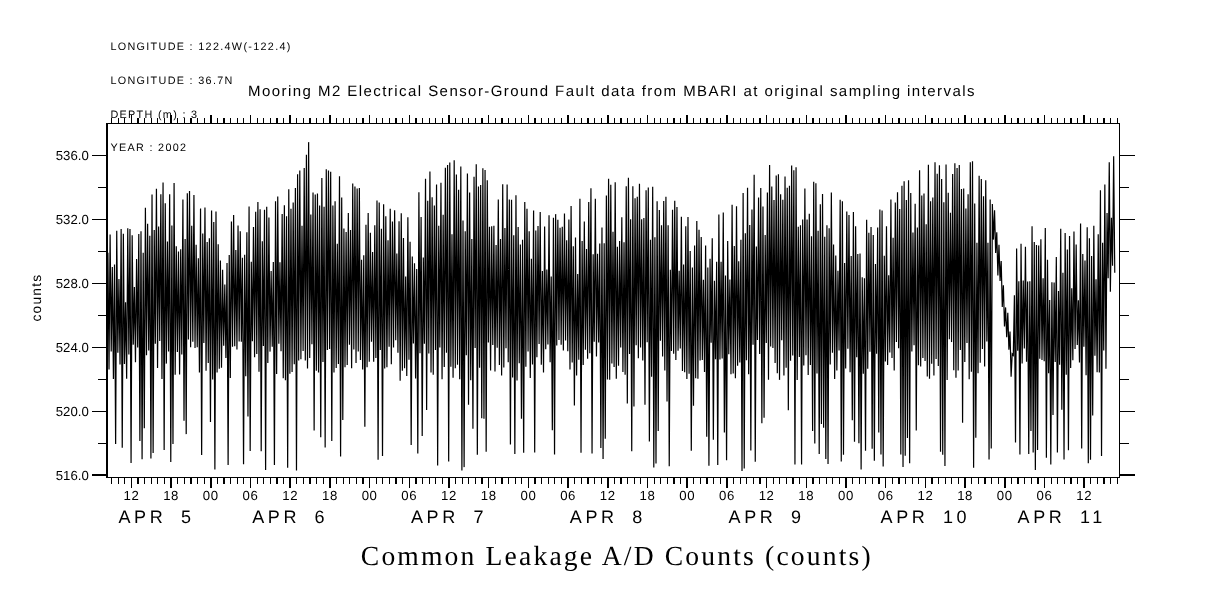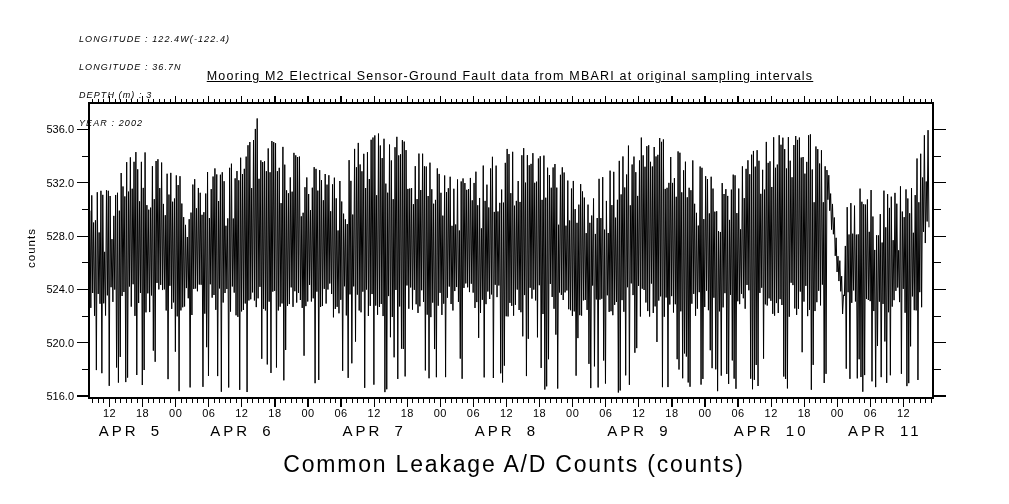--- a/index.html
+++ b/index.html
@@ -1,34 +1,34 @@
 <!DOCTYPE html>
 <html><head>
 <meta charset="utf-8">
 <style>
   html,body{margin:0;padding:0;background:#ffffff;}
   #canvas{
     position:relative;width:1009px;height:504px;background:#ffffff;overflow:hidden;
     font-family:"Liberation Sans",sans-serif;color:#000;
   }
   #meta-block{
-    position:absolute;left:79px;top:16px;font-size:9px;line-height:9.4px;
-    letter-spacing:1.1px;white-space:pre;font-style:italic;
+    position:absolute;left:92px;top:16px;font-size:9px;line-height:9.4px;
+    letter-spacing:1.1px;white-space:pre;
   }
   #chart-title{
     position:absolute;left:510px;top:69px;transform:translateX(-50%);
-    font-size:12.5px;letter-spacing:1.2px;white-space:nowrap;text-decoration:underline;
+    font-size:12.5px;letter-spacing:1.2px;white-space:nowrap;
   }
   #y-axis-label{
     position:absolute;left:31px;top:248px;transform:translate(-50%,-50%) rotate(-90deg);
     font-size:11.5px;letter-spacing:1px;white-space:nowrap;
   }
   #x-axis-caption{
     position:absolute;left:514px;top:451px;transform:translateX(-50%);
-    font-family:Liberation Sans, sans-serif;
+    font-family:Liberation Serif, serif;
     font-size:23px;letter-spacing:1.8px;white-space:nowrap;
   }
   svg{position:absolute;left:0;top:0;}
   svg text{fill:#000;font-family:"Liberation Sans",sans-serif;}
 </style>
 </head>
 <body>
 
 <div id="canvas">
   <div id="meta-block">

